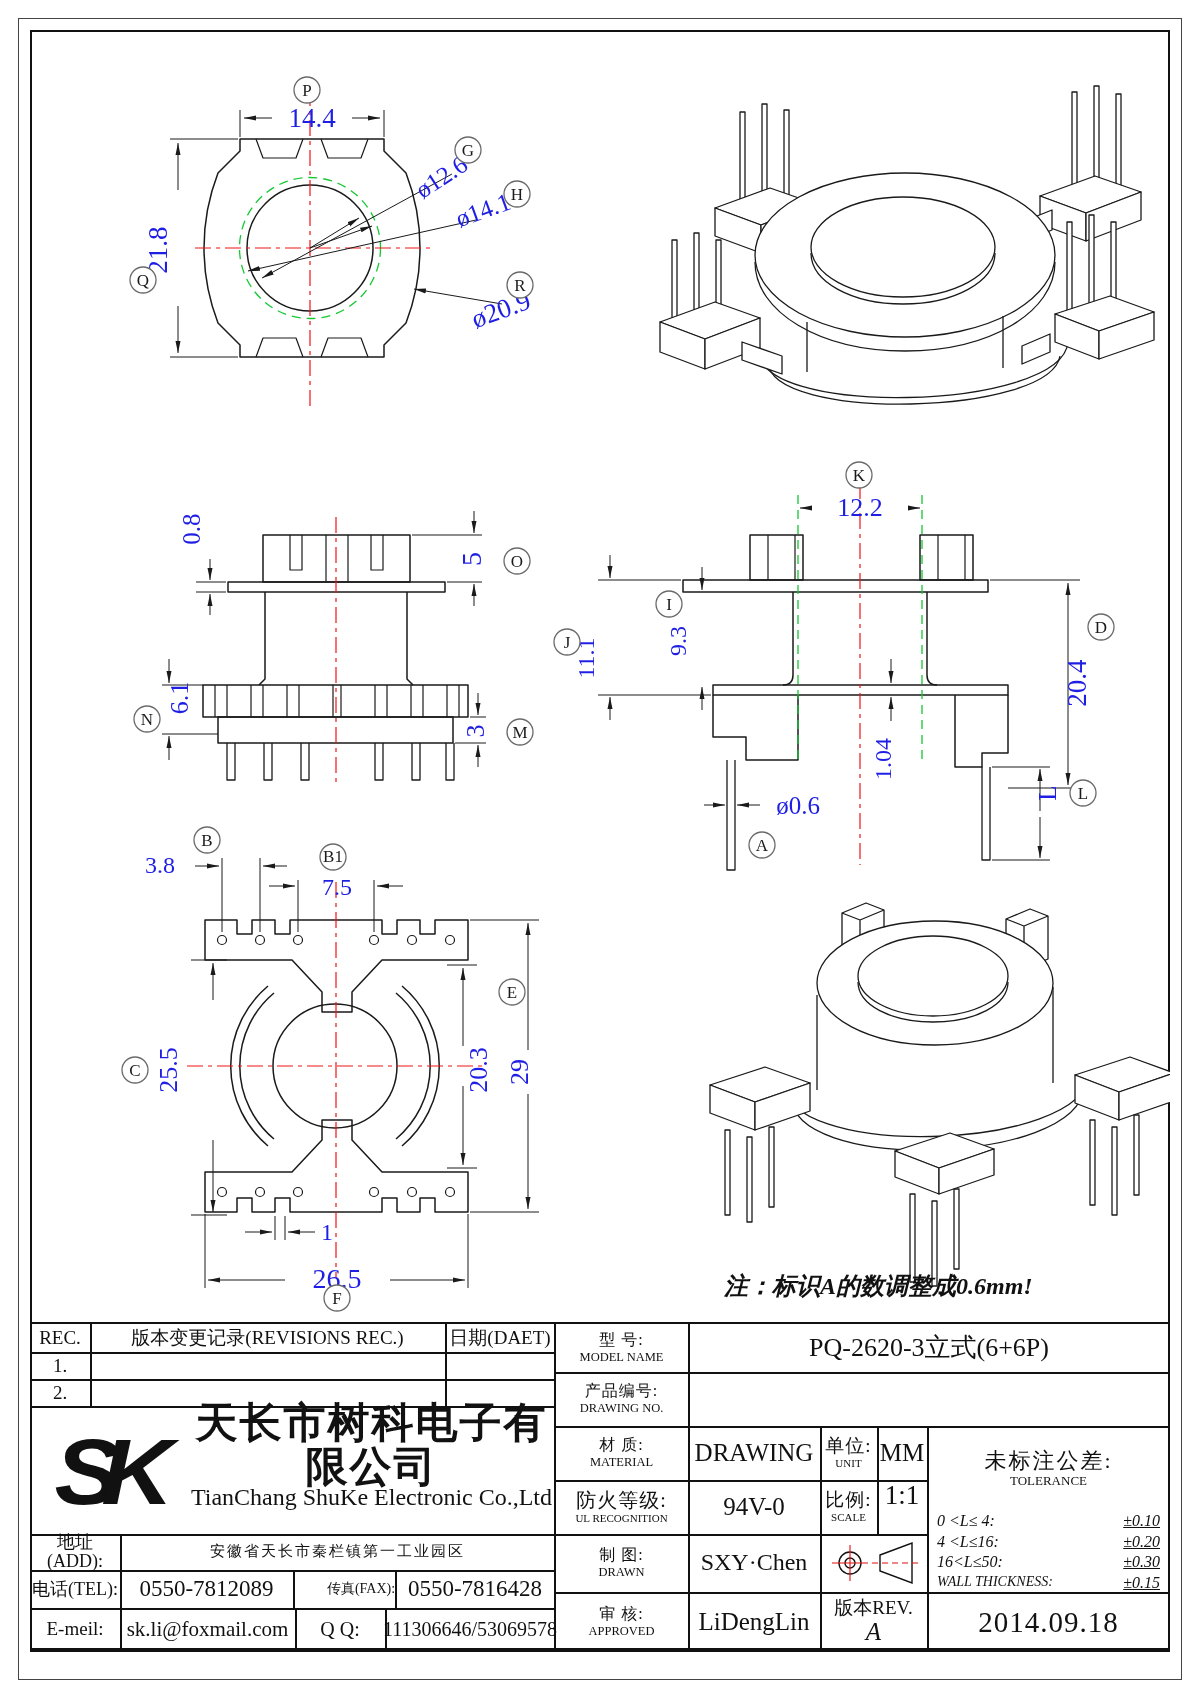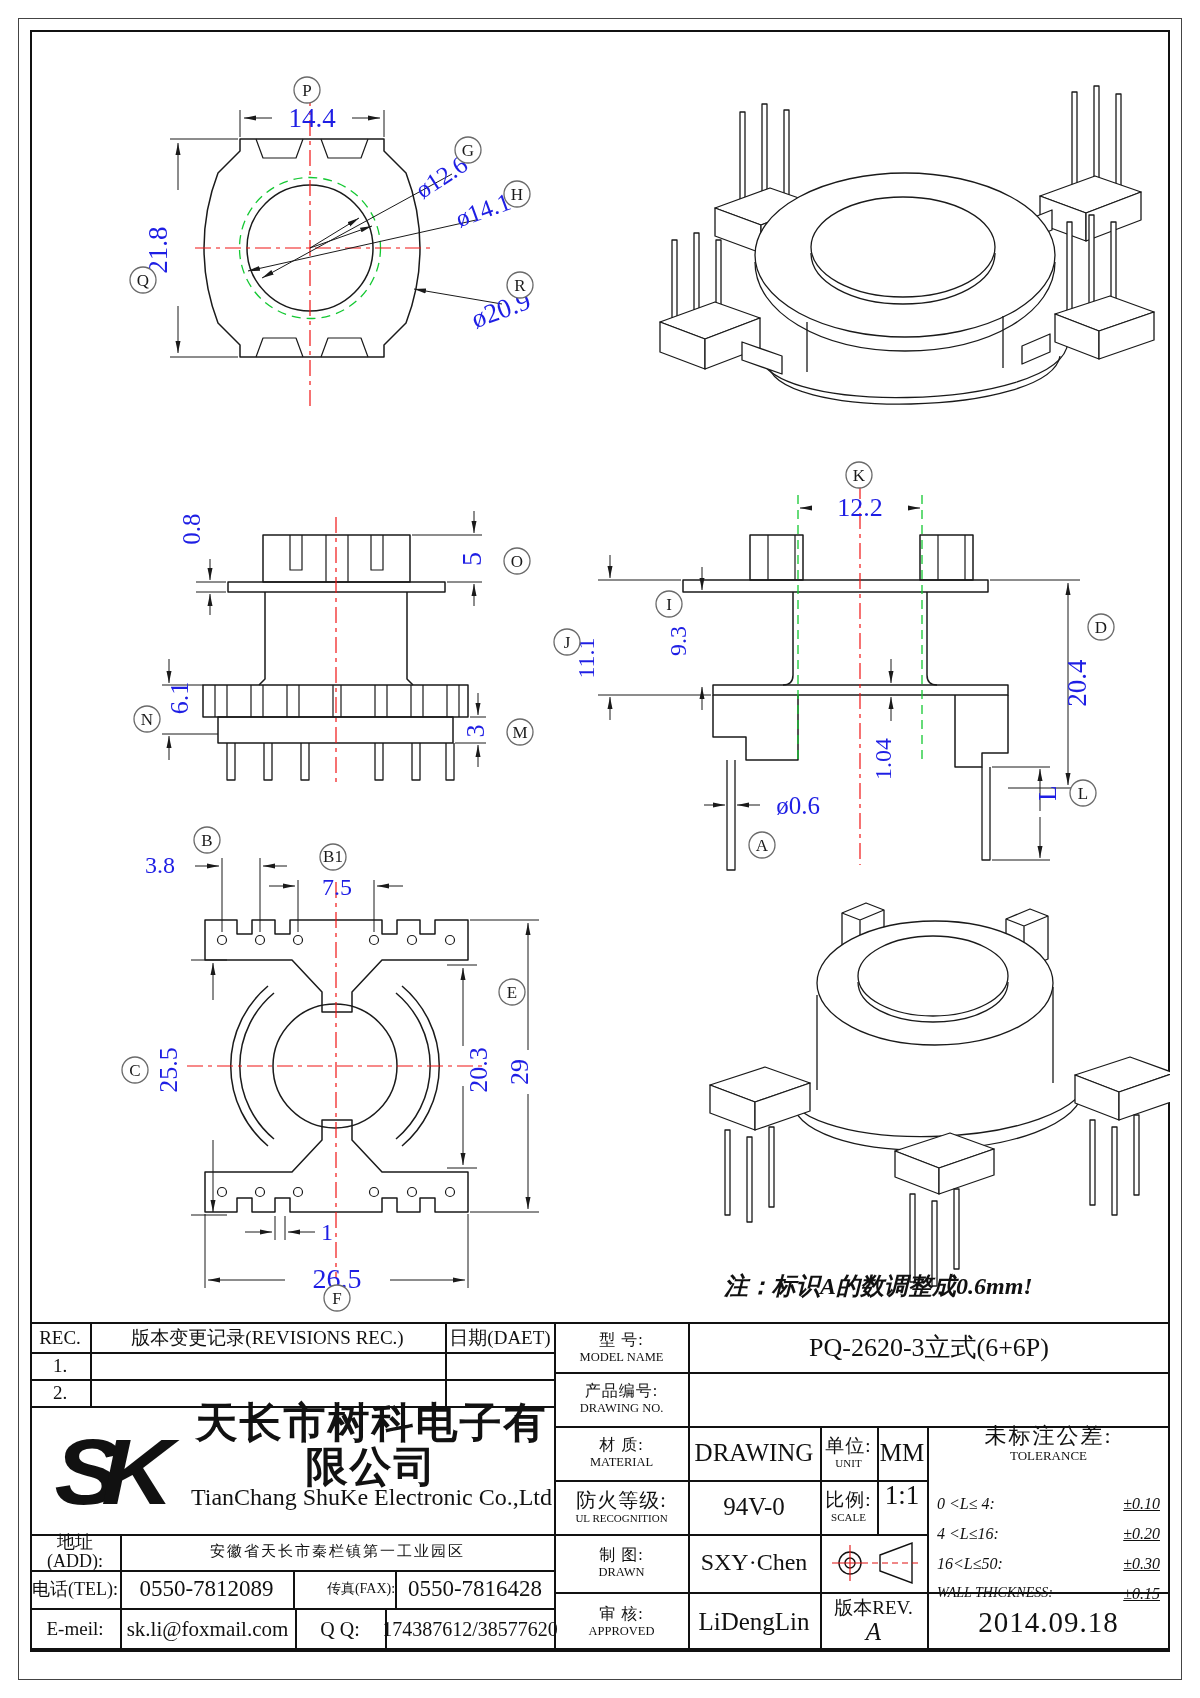--- a/index.html
+++ b/index.html
@@ -13,24 +13,24 @@
   .balloon text{fill:#1a1a1a;font-family:"Liberation Serif",serif;font-size:17px;text-anchor:middle}
   .dim text{fill:#1e1ee4;font-family:"Liberation Serif",serif;text-anchor:middle}
   .note{position:absolute;left:724px;top:1270px;width:400px;font-style:italic;font-size:24px;font-weight:bold;color:#111;font-family:"Liberation Serif",serif}
   .tb{position:absolute;left:30px;top:1322px;width:1140px;height:328px;border-top:2.2px solid #111}
   .ln{position:absolute;background:#111}
   .cell{position:absolute;display:flex;align-items:center;justify-content:center;text-align:center;line-height:1.05;color:#111}
   .lbl{flex-direction:column}
   .lbl .cn{font-size:16px;letter-spacing:1px}
   .lbl .en{font-size:12.5px;margin-top:2px}
   .logo{font-family:"Liberation Sans","DejaVu Sans",sans-serif;font-style:italic;font-weight:900;font-size:100px;letter-spacing:-20px;transform:scaleY(.92);padding-right:18px}
-  .tol{flex-direction:column;justify-content:center;padding:8px 10px 0 10px}
+  .tol{flex-direction:column;justify-content:flex-end;padding:8px 10px 0 10px}
   .tol .cn{font-size:22px;letter-spacing:2px}
   .tol .en{font-size:13px;margin:2px 0 21px 0}
-  .tolrow{width:100%;display:flex;justify-content:space-between;font-size:16px;font-style:italic;margin-top:13px}
+  .tolrow{width:100%;display:flex;justify-content:space-between;font-size:16px;font-style:italic;margin-top:4px}
   .tolrow .v{text-decoration:underline}
   .revcell{flex-direction:column}
   .revcell .t{font-size:19px}
   .revcell .a{font-size:25px;font-style:italic;margin-top:1px}
 </style>
 </head>
 <body>
 
 <div class="page">
   <div class="frame-outer"></div>
@@ -416,21 +416,21 @@
     <div class="cell" style="left:158px;top:154px;width:367px;height:40px;font-size:24px">TianChang ShuKe Electronic Co.,Ltd</div>
     <div class="cell" style="left:0;top:210px;width:90px;height:36px;font-size:18px">地址(ADD):</div>
     <div class="cell" style="left:90px;top:210px;width:435px;height:36px;font-size:15px;letter-spacing:2px">安徽省天长市秦栏镇第一工业园区</div>
     <div class="cell" style="left:0;top:246px;width:90px;height:38px;font-size:18px">电话(TEL):</div>
     <div class="cell" style="left:90px;top:246px;width:173px;height:38px;font-size:23px">0550-7812089</div>
     <div class="cell" style="left:276px;top:246px;width:110px;height:38px;font-size:14px">传真(FAX):</div>
     <div class="cell" style="left:365px;top:246px;width:160px;height:38px;font-size:23px">0550-7816428</div>
     <div class="cell" style="left:0;top:284px;width:90px;height:42px;font-size:19px">E-meil:</div>
     <div class="cell" style="left:90px;top:284px;width:175px;height:42px;font-size:21px">sk.li@foxmail.com</div>
     <div class="cell" style="left:265px;top:284px;width:90px;height:42px;font-size:20px">Q Q:</div>
-    <div class="cell" style="left:355px;top:284px;width:170px;height:42px;font-size:20px">174387612/38577620</div>
+    <div class="cell" style="left:355px;top:284px;width:170px;height:42px;font-size:20px">111306646/53069578</div>
 
     <div class="cell lbl" style="left:525px;top:0;width:133px;height:48px">
       <span class="cn">型  号:</span>
       <span class="en">MODEL NAME</span>
     </div>
     <div class="cell" style="left:658px;top:0;width:482px;height:48px;font-size:26px">PQ-2620-3立式(6+6P)</div>
     <div class="cell lbl" style="left:525px;top:48px;width:133px;height:54px">
       <span class="cn">产品编号:</span>
       <span class="en">DRAWING NO.</span>
     </div>

